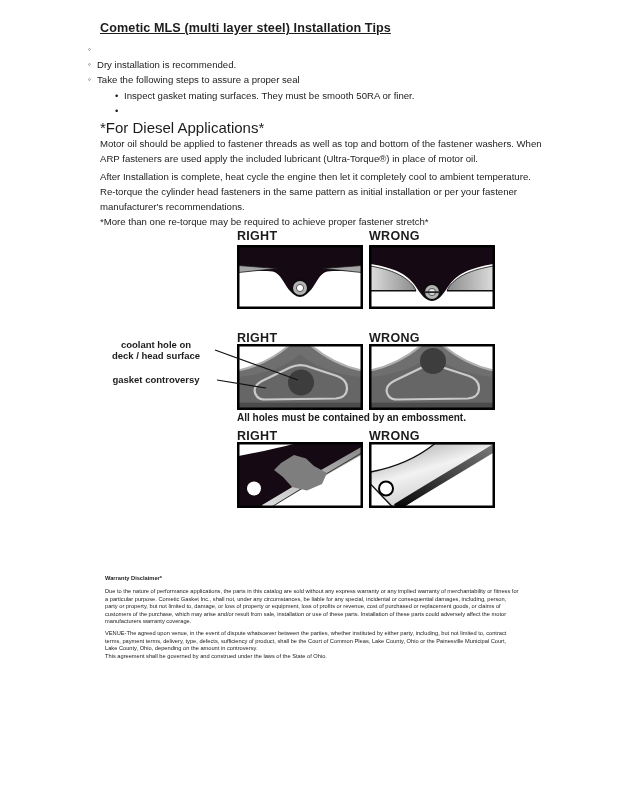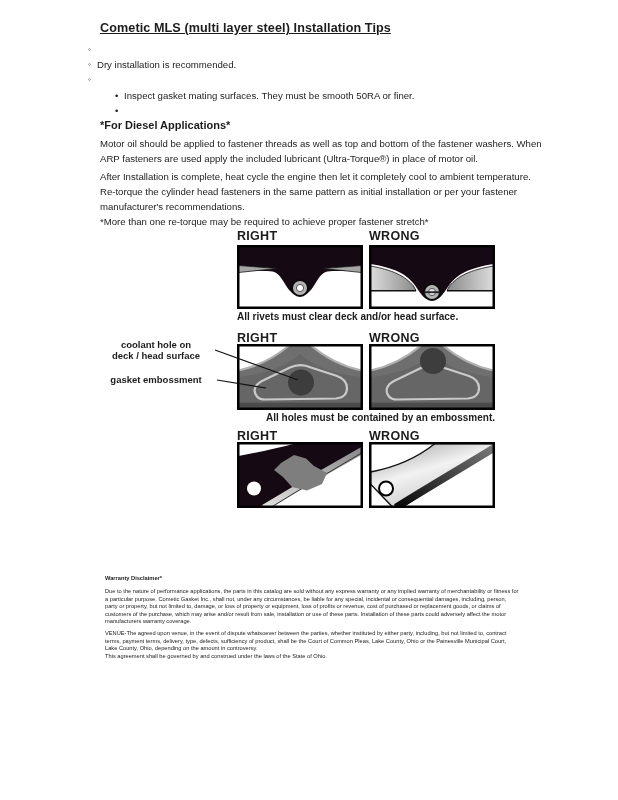--- a/index.html
+++ b/index.html
@@ -5,21 +5,21 @@
   html,body{margin:0;padding:0;background:#fff;}
   .page{position:relative;width:618px;height:660px;background:#ffffff;overflow:hidden;
         font-family:"Liberation Sans", sans-serif;color:#1c1c1c;padding-left:40px;}
   .abs{position:absolute;}
   .title{font-size:12.6px;font-weight:bold;text-decoration:underline;letter-spacing:.1px;}
   .body-txt{font-size:9.6px;line-height:15.2px;letter-spacing:0;}
   .bullet-row{display:flex;}
   .bullet-row .m{width:9px;flex:0 0 9px;font-size:8.5px;line-height:15.2px;}
   .bullet-row.sub{padding-left:27px;}
   .bullet-row.sub .m{width:9px;flex:0 0 9px;font-size:9.5px;}
-  .sec-head{font-size:11px;font-weight:bold;}
+  .sec-head{font-size:15px;font-weight:normal;}
   .dg-head{font-size:12.5px;font-weight:bold;letter-spacing:.3px;}
   .dg-cap{font-size:10px;font-weight:bold;line-height:12.5px;}
   .dg-label{font-size:9.5px;font-weight:bold;text-align:center;line-height:11px;}
   .legal{font-size:5.7px;line-height:7.4px;color:#222;width:414px;}
   .legal p{margin:0 0 5px 0;}
   .legal .lh{font-weight:bold;margin-bottom:6px;}
   .legal .tight{margin-bottom:0;}
   .footer-num{font-size:13px;color:#0f172a;letter-spacing:.3px;}
   svg{display:block;}
   .overlay{pointer-events:none;}
@@ -34,20 +34,21 @@
   <div class="abs body-txt" style="left:88px;top:42px;width:460px;">
     <div class="bullet-row">
       <span class="m">◦</span>
     </div>
     <div class="bullet-row">
       <span class="m">◦</span>
       <span>Dry installation is recommended.</span>
     </div>
     <div class="bullet-row">
       <span class="m">◦</span>
+      <span>Take the following steps to assure a proper seal</span>
     </div>
     <div class="bullet-row sub">
       <span class="m">•</span>
       <span>Inspect gasket mating surfaces.  They must be smooth 50RA or finer.</span>
     </div>
     <div class="bullet-row sub">
       <span class="m">•</span>
     </div>
   </div>
 
@@ -84,30 +85,29 @@
     <path d="M1.5,1.5 H124.5 V19 C100,23 89,29 81,39 C75,47 71.5,55.5 63,55.5 C54.5,55.5 51,47 45,39 C37,29 26,23 1.5,19 Z" fill="#150a13"></path>
     <path d="M1.5,21 C24,25 36,31 44.5,41 L47,45.5 H1.5 Z" fill="url(#g1l)" stroke="#111111" stroke-width="0.8"></path>
     <path d="M124.5,21 C101,25 89,31 80.5,41 L78,45.5 H124.5 Z" fill="url(#g1r)" stroke="#111111" stroke-width="0.8"></path>
     <path d="M1.5,45.8 H47 M78,45.8 H124.5" stroke="#111111" stroke-width="1.4" fill="none"></path>
     <circle cx="63" cy="47" r="8" fill="#b3b3b3" stroke="#0c0c0c" stroke-width="2"></circle>
     <circle cx="63" cy="47" r="3.6" fill="#e6e6e6" stroke="#555555" stroke-width="1"></circle>
     <path d="M55,47.2 H71" stroke="#222222" stroke-width="1.8"></path>
     <rect x="1.25" y="1.25" width="123.5" height="61.5" fill="none" stroke="#000000" stroke-width="2.5"></rect>
   </svg>
 
-  <div class="abs dg-cap" style="left:237px;top:311px;width:280px;">All rivets must clear deck and/or head surface.</div>
 
   <div class="abs dg-head" style="left:237px;top:331px;width:126px;">RIGHT</div>
   <div class="abs dg-head" style="left:369px;top:331px;width:126px;">WRONG</div>
 
   <div class="abs dg-label" style="left:98px;top:339px;width:116px;">
     <div>coolant hole on</div>
     <div>deck / head surface</div>
   </div>
-  <div class="abs dg-label" style="left:98px;top:374px;width:116px;">gasket embossment</div>
+  <div class="abs dg-label" style="left:98px;top:374px;width:116px;">gasket controversy</div>
 
   <svg class="abs" style="left:237px;top:344px;" width="126" height="66" viewBox="0 0 126 66">
     <rect x="1.25" y="1.25" width="123.5" height="63.5" fill="#6f6f6f"></rect>
     <path d="M1.5,33 C30,30 50,22 63,10 C76,22 96,30 124.5,33 V58 H1.5 Z" fill="#666666"></path>
     <path d="M1.5,1.5 H52 C36,15 18,23 1.5,26.5 Z" fill="#ffffff"></path>
     <path d="M124.5,1.5 H74 C90,15 108,23 124.5,26.5 Z" fill="#ffffff"></path>
     <path d="M1.5,26.5 C18,23 36,15 52,1.5 M74,1.5 C90,15 108,23 124.5,26.5" stroke="#b0b0b0" stroke-width="2.2" fill="none"></path>
     <rect x="1.5" y="58.5" width="123" height="6" fill="#4b4b4b"></rect>
     <path d="M20,52.5 C15.5,47 17.5,41 25,37 L53,23.5 C59.5,20.5 67.5,20.5 74,23.5 L100,32 C107,34.5 110,38.5 110,44 C110,50 106,54 99,54.5 L28,55.5 C23.5,55.5 21.5,54.5 20,52.5 Z" stroke="#cacaca" stroke-width="2.2" fill="none"></path>
     <circle cx="64" cy="38.5" r="13" fill="#3d3d3d"></circle>
@@ -119,21 +119,21 @@
     <path d="M1.5,33 C30,30 50,22 63,10 C76,22 96,30 124.5,33 V58 H1.5 Z" fill="#666666"></path>
     <path d="M1.5,1.5 H52 C36,15 18,23 1.5,26.5 Z" fill="#ffffff"></path>
     <path d="M124.5,1.5 H74 C90,15 108,23 124.5,26.5 Z" fill="#ffffff"></path>
     <path d="M1.5,26.5 C18,23 36,15 52,1.5 M74,1.5 C90,15 108,23 124.5,26.5" stroke="#b0b0b0" stroke-width="2.2" fill="none"></path>
     <rect x="1.5" y="58.5" width="123" height="6" fill="#4b4b4b"></rect>
     <path d="M20,52.5 C15.5,47 17.5,41 25,37 L53,23.5 C59.5,20.5 67.5,20.5 74,23.5 L100,32 C107,34.5 110,38.5 110,44 C110,50 106,54 99,54.5 L28,55.5 C23.5,55.5 21.5,54.5 20,52.5 Z" stroke="#cacaca" stroke-width="2.2" fill="none"></path>
     <circle cx="64" cy="17" r="13" fill="#3d3d3d"></circle>
     <rect x="1.25" y="1.25" width="123.5" height="63.5" fill="none" stroke="#000000" stroke-width="2.5"></rect>
   </svg>
 
-  <div class="abs dg-cap" style="left:237px;top:412px;width:258px;text-align:right;">All holes must be contained by an embossment.</div>
+  <div class="abs dg-cap" style="left:237px;top:412px;width:258px;text-align:left;">All holes must be contained by an embossment.</div>
 
   <svg class="abs overlay" style="left:0;top:0;" width="618" height="800" viewBox="0 0 618 800">
     <path d="M215,350 L298,380" stroke="#111111" stroke-width="1.2" fill="none"></path>
     <path d="M217,380 L266,388" stroke="#111111" stroke-width="1.2" fill="none"></path>
   </svg>
 
   <div class="abs dg-head" style="left:237px;top:429px;width:126px;">RIGHT</div>
   <div class="abs dg-head" style="left:369px;top:429px;width:126px;">WRONG</div>
 
   <svg class="abs" style="left:237px;top:442px;" width="126" height="66" viewBox="0 0 126 66">

